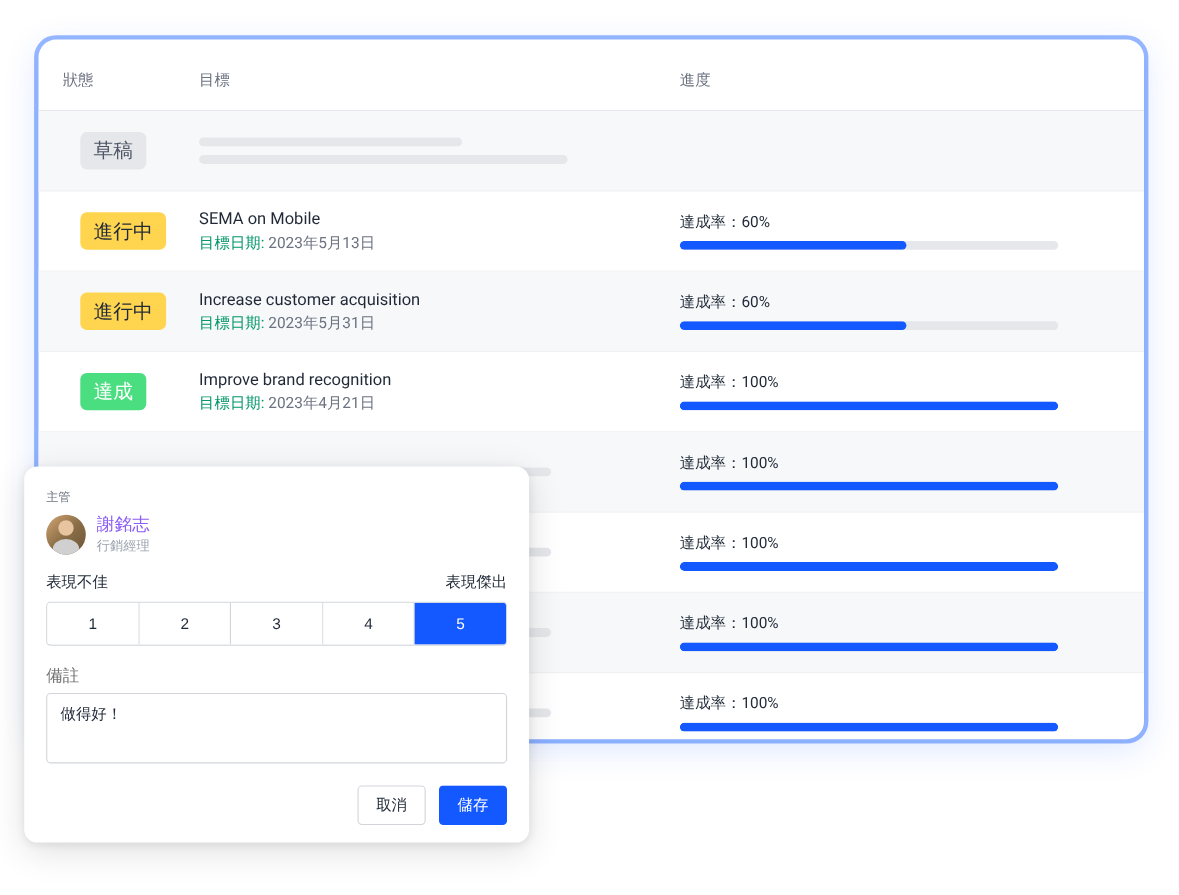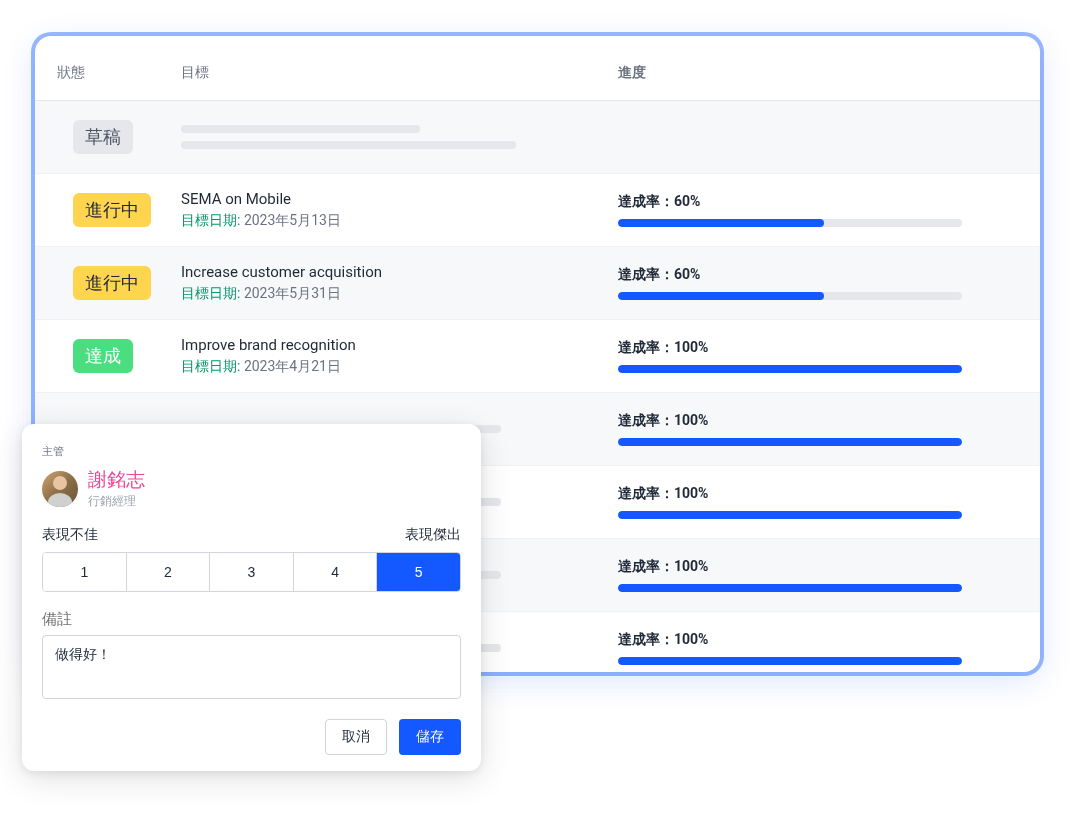--- a/index.html
+++ b/index.html
@@ -34,21 +34,20 @@
     }
     .col-status {
       width: 146px;
       padding-left: 22px;
     }
     .col-goal {
       width: 437px;
     }
     .col-progress {
       flex: 1;
-      font-weight: bold;
     }
     .table-row {
       display: flex;
       align-items: center;
       min-height: 73px;
       border-bottom: 1px solid #f0f1f3;
     }
     .table-row.alt {
       background: #f7f8fa;
     }
@@ -163,22 +162,22 @@
       width: 24px;
       height: 18px;
       background: #d0d0d0;
       border-radius: 50% 50% 0 0;
     }
     .user-info {
       display: flex;
       flex-direction: column;
     }
     .user-name {
-      font-size: 19px;
-      color: #ec4899;
+      font-size: 16px;
+      color: #8b5cf6;
     }
     .user-role {
       font-size: 12px;
       color: #9ca3af;
     }
     .rating-labels {
       display: flex;
       justify-content: space-between;
       font-size: 14px;
       color: #1f2937;

